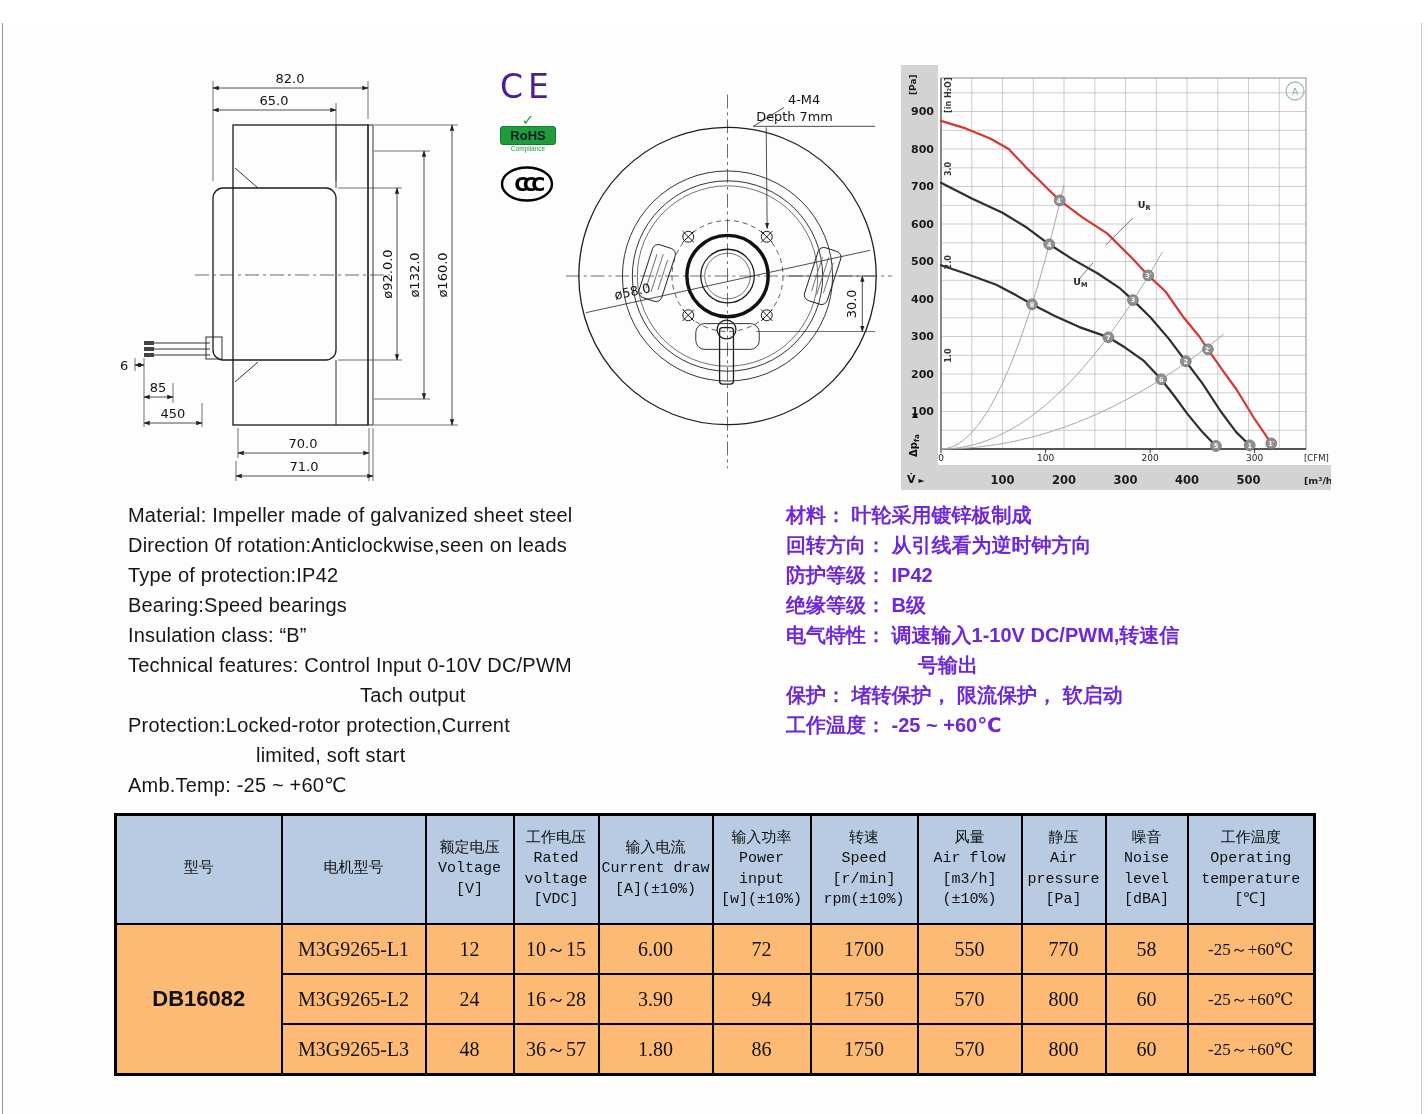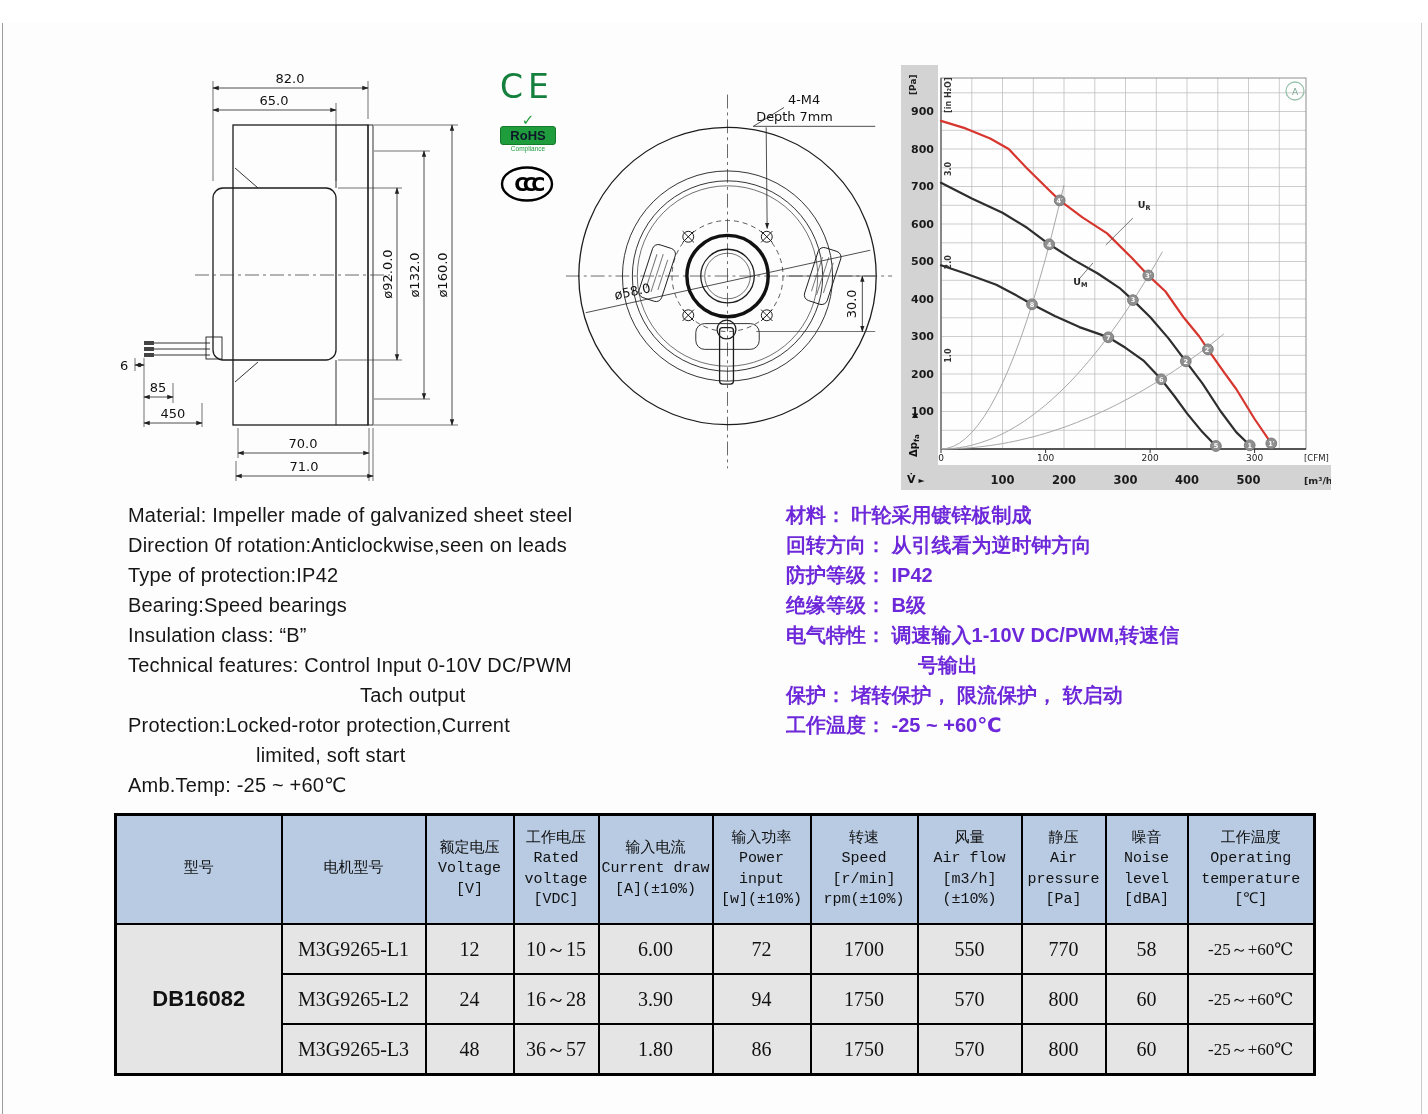--- a/index.html
+++ b/index.html
@@ -11,21 +11,21 @@
   svg text{font-family:"DejaVu Sans","Liberation Sans",sans-serif;}
   .ln{stroke:#1c1c1c;stroke-width:1.3;fill:none;}
   .lnthin{stroke:#1c1c1c;stroke-width:0.9;fill:none;}
   .ext{stroke:#333;stroke-width:0.7;fill:none;}
   .dim{stroke:#222;stroke-width:0.8;fill:none;}
   .cl{stroke:#444;stroke-width:0.8;fill:none;stroke-dasharray:14 4 3 4;}
   .dimtxt{font-size:13px;fill:#111;}
 
   
   .certs{position:absolute;left:500px;top:44px;width:60px;}
-  .ce{font-family:"DejaVu Sans",sans-serif;font-size:33px;letter-spacing:5px;color:#15803d;}
+  .ce{font-family:"DejaVu Sans",sans-serif;font-size:33px;letter-spacing:5px;color:#4c1d95;}
   .rohs-wrap{margin-top:7px;text-align:center;width:56px;}
   .rohs-check{color:#1f9d3c;font-weight:bold;font-size:15px;line-height:13px;}
   .rohs-badge{background:#1f9d3c;color:#0f172a;font-weight:bold;font-size:13px;
               border-radius:3px;padding:1px 0;border:1px solid #157a2c;}
   .rohs-sub{font-size:6.5px;color:#1f9d3c;line-height:7px;}
 
   
   .spec-en{position:absolute;left:128px;top:477px;width:640px;font-size:20px;
            line-height:30px;letter-spacing:0.2px;color:#161616;}
   .spec-en .ind1{margin-left:232px;}
@@ -35,21 +35,21 @@
   .spec-zh .ind1{margin-left:132px;}
 
   
   .spec-table{position:absolute;left:114px;top:790px;border-collapse:collapse;
               table-layout:fixed;width:1200px;}
   .spec-table td,.spec-table th{border:2px solid #000;text-align:center;vertical-align:middle;
               padding:0;}
   .spec-table{border:3px solid #000;}
   .spec-table th{background:#b8cbe3;font-weight:400;font-size:15px;line-height:1.35;
               white-space:pre-line;font-family:"Liberation Mono","DejaVu Sans Mono",monospace;height:107px;}
-  .spec-table td{background:#e5e5e5;font-size:20px;height:48px;
+  .spec-table td{background:#fdba74;font-size:20px;height:48px;
               font-family:"Liberation Serif","DejaVu Serif",serif;}
   .spec-table td.model{font-family:"Liberation Sans","DejaVu Sans",sans-serif;
               font-weight:bold;font-size:22px;}
   .spec-table td.temp{font-size:17px;}
 </style>
 </head>
 <body>
 
 <div class="page">
   <div class="edge-l"></div>

